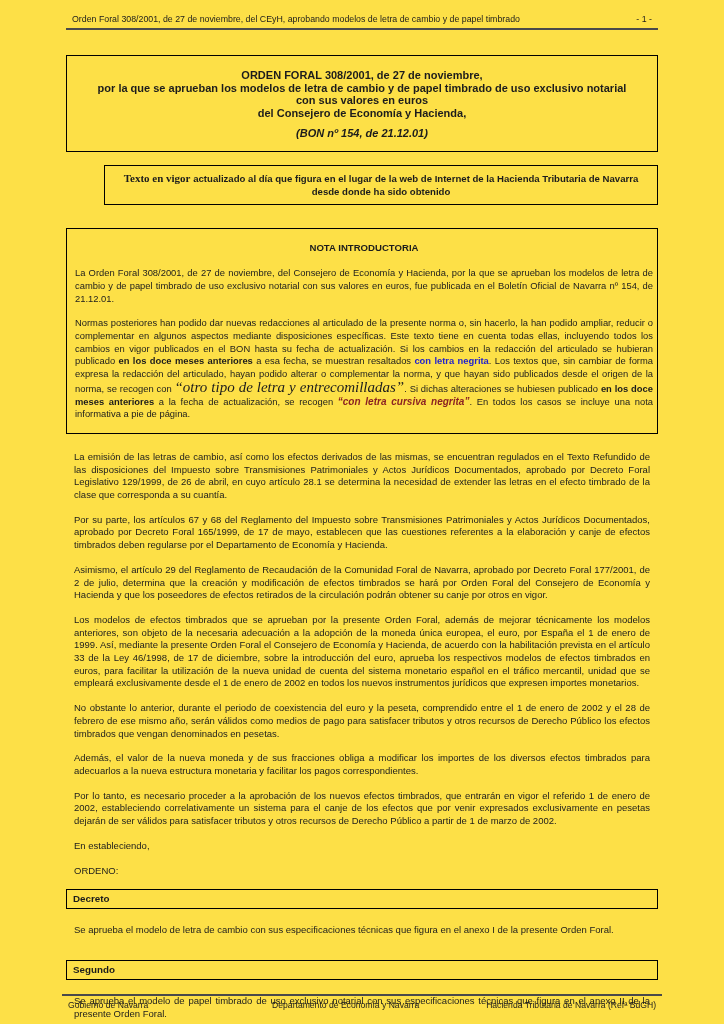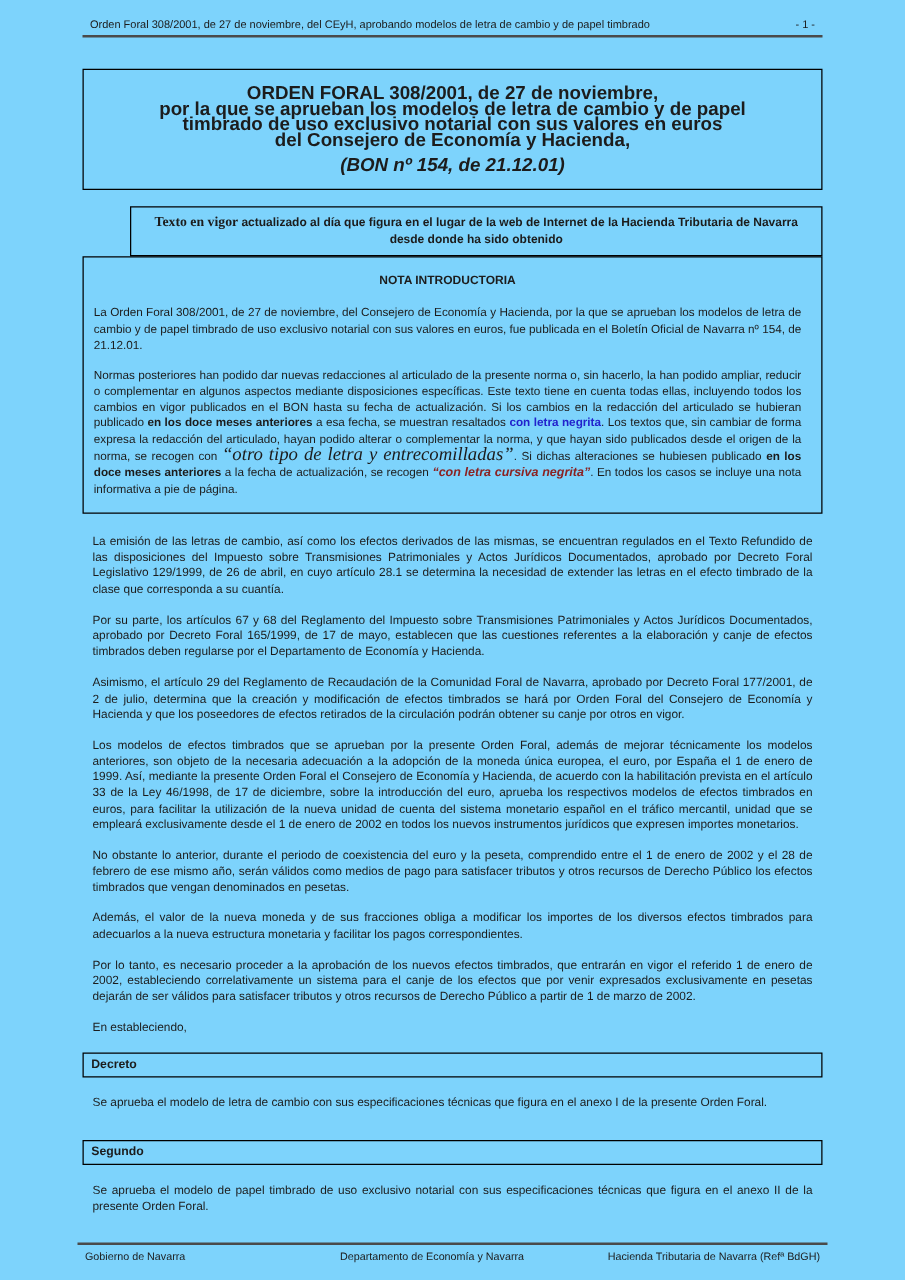--- a/index.html
+++ b/index.html
@@ -2,21 +2,21 @@
 <html lang="es"><head>
 <meta charset="utf-8">
 <style>
   * { margin: 0; padding: 0; box-sizing: border-box; }
   html, body { background: #888; }
   .page {
     position: relative;
     width: 724px;
     height: 1024px;
     margin: 0 auto;
-    background: #7dd3fc;
+    background: #fde047;
     font-family: "Liberation Sans", sans-serif;
     color: #1c1c1c;
     padding: 14px 66px 0 66px;
     overflow: hidden;
   }
   
   .runhead {
     display: flex;
     justify-content: space-between;
     align-items: flex-end;
@@ -24,42 +24,43 @@
     padding: 0 6px 4px 6px;
     border-bottom: 2px solid #4a4a4a;
   }
   
   .box { border: 1px solid #000; }
   .title-box {
     margin-top: 25px;
     padding: 13px 28px 11px 28px;
     text-align: center;
     font-weight: bold;
-    font-size: 15px;
+    font-size: 11px;
     line-height: 12.5px;
   }
   .title-box .bon {
     margin-top: 8px;
     font-style: italic;
   }
   .vigor-box {
     margin-top: 13px;
     padding: 6px 10px;
     text-align: center;
     font-weight: bold;
     font-size: 9.6px;
     line-height: 13px;
     margin-left: 38px;
   }
   .vigor-box .serif-lead {
     font-family: "Liberation Serif", serif;
     font-size: 11px;
   }
   .nota-box {
-    padding: 13px 16px 12px 8px;
+    margin-top: 23px;
+    padding: 13px 4px 12px 8px;
     font-size: 9.4px;
     line-height: 12.7px;
   }
   .nota-title {
     text-align: center;
     font-weight: bold;
     margin-bottom: 13px;
     font-size: 9.6px;
   }
   .nota-box p { text-align: justify; margin-bottom: 12px; }
@@ -136,20 +137,21 @@
 
   <div class="doc-body">
     <p>La emisión de las letras de cambio, así como los efectos derivados de las mismas, se encuentran regulados en el Texto Refundido de las disposiciones del Impuesto sobre Transmisiones Patrimoniales y Actos Jurídicos Documentados, aprobado por Decreto Foral Legislativo 129/1999, de 26 de abril, en cuyo artículo 28.1 se determina la necesidad de extender las letras en el efecto timbrado de la clase que corresponda a su cuantía.</p>
     <p>Por su parte, los artículos 67 y 68 del Reglamento del Impuesto sobre Transmisiones Patrimoniales y Actos Jurídicos Documentados, aprobado por Decreto Foral 165/1999, de 17 de mayo, establecen que las cuestiones referentes a la elaboración y canje de efectos timbrados deben regularse por el Departamento de Economía y Hacienda.</p>
     <p>Asimismo, el artículo 29 del Reglamento de Recaudación de la Comunidad Foral de Navarra, aprobado por Decreto Foral 177/2001, de 2 de julio, determina que la creación y modificación de efectos timbrados se hará por Orden Foral del Consejero de Economía y Hacienda y que los poseedores de efectos retirados de la circulación podrán obtener su canje por otros en vigor.</p>
     <p>Los modelos de efectos timbrados que se aprueban por la presente Orden Foral, además de mejorar técnicamente los modelos anteriores, son objeto de la necesaria adecuación a la adopción de la moneda única europea, el euro, por España el 1 de enero de 1999. Así, mediante la presente Orden Foral el Consejero de Economía y Hacienda, de acuerdo con la habilitación prevista en el artículo 33 de la Ley 46/1998, de 17 de diciembre, sobre la introducción del euro, aprueba los respectivos modelos de efectos timbrados en euros, para facilitar la utilización de la nueva unidad de cuenta del sistema monetario español en el tráfico mercantil, unidad que se empleará exclusivamente desde el 1 de enero de 2002 en todos los nuevos instrumentos jurídicos que expresen importes monetarios.</p>
     <p>No obstante lo anterior, durante el periodo de coexistencia del euro y la peseta, comprendido entre el 1 de enero de 2002 y el 28 de febrero de ese mismo año, serán válidos como medios de pago para satisfacer tributos y otros recursos de Derecho Público los efectos timbrados que vengan denominados en pesetas.</p>
     <p>Además, el valor de la nueva moneda y de sus fracciones obliga a modificar los importes de los diversos efectos timbrados para adecuarlos a la nueva estructura monetaria y facilitar los pagos correspondientes.</p>
     <p>Por lo tanto, es necesario proceder a la aprobación de los nuevos efectos timbrados, que entrarán en vigor el referido 1 de enero de 2002, estableciendo correlativamente un sistema para el canje de los efectos que por venir expresados exclusivamente en pesetas dejarán de ser válidos para satisfacer tributos y otros recursos de Derecho Público a partir de 1 de marzo de 2002.</p>
     <p>En estableciendo,</p>
+    <p>ORDENO:</p>
   </div>
 
   <div class="section-head">Decreto</div>
   <p class="section-text">Se aprueba el modelo de letra de cambio con sus especificaciones técnicas que figura en el anexo I de la presente Orden Foral.</p>
 
   <div class="section-head">Segundo</div>
   <p class="section-text">Se aprueba el modelo de papel timbrado de uso exclusivo notarial con sus especificaciones técnicas que figura en el anexo II de la presente Orden Foral.</p>
 
   <div class="runfoot">
     <span class="fl">Gobierno de Navarra</span>

